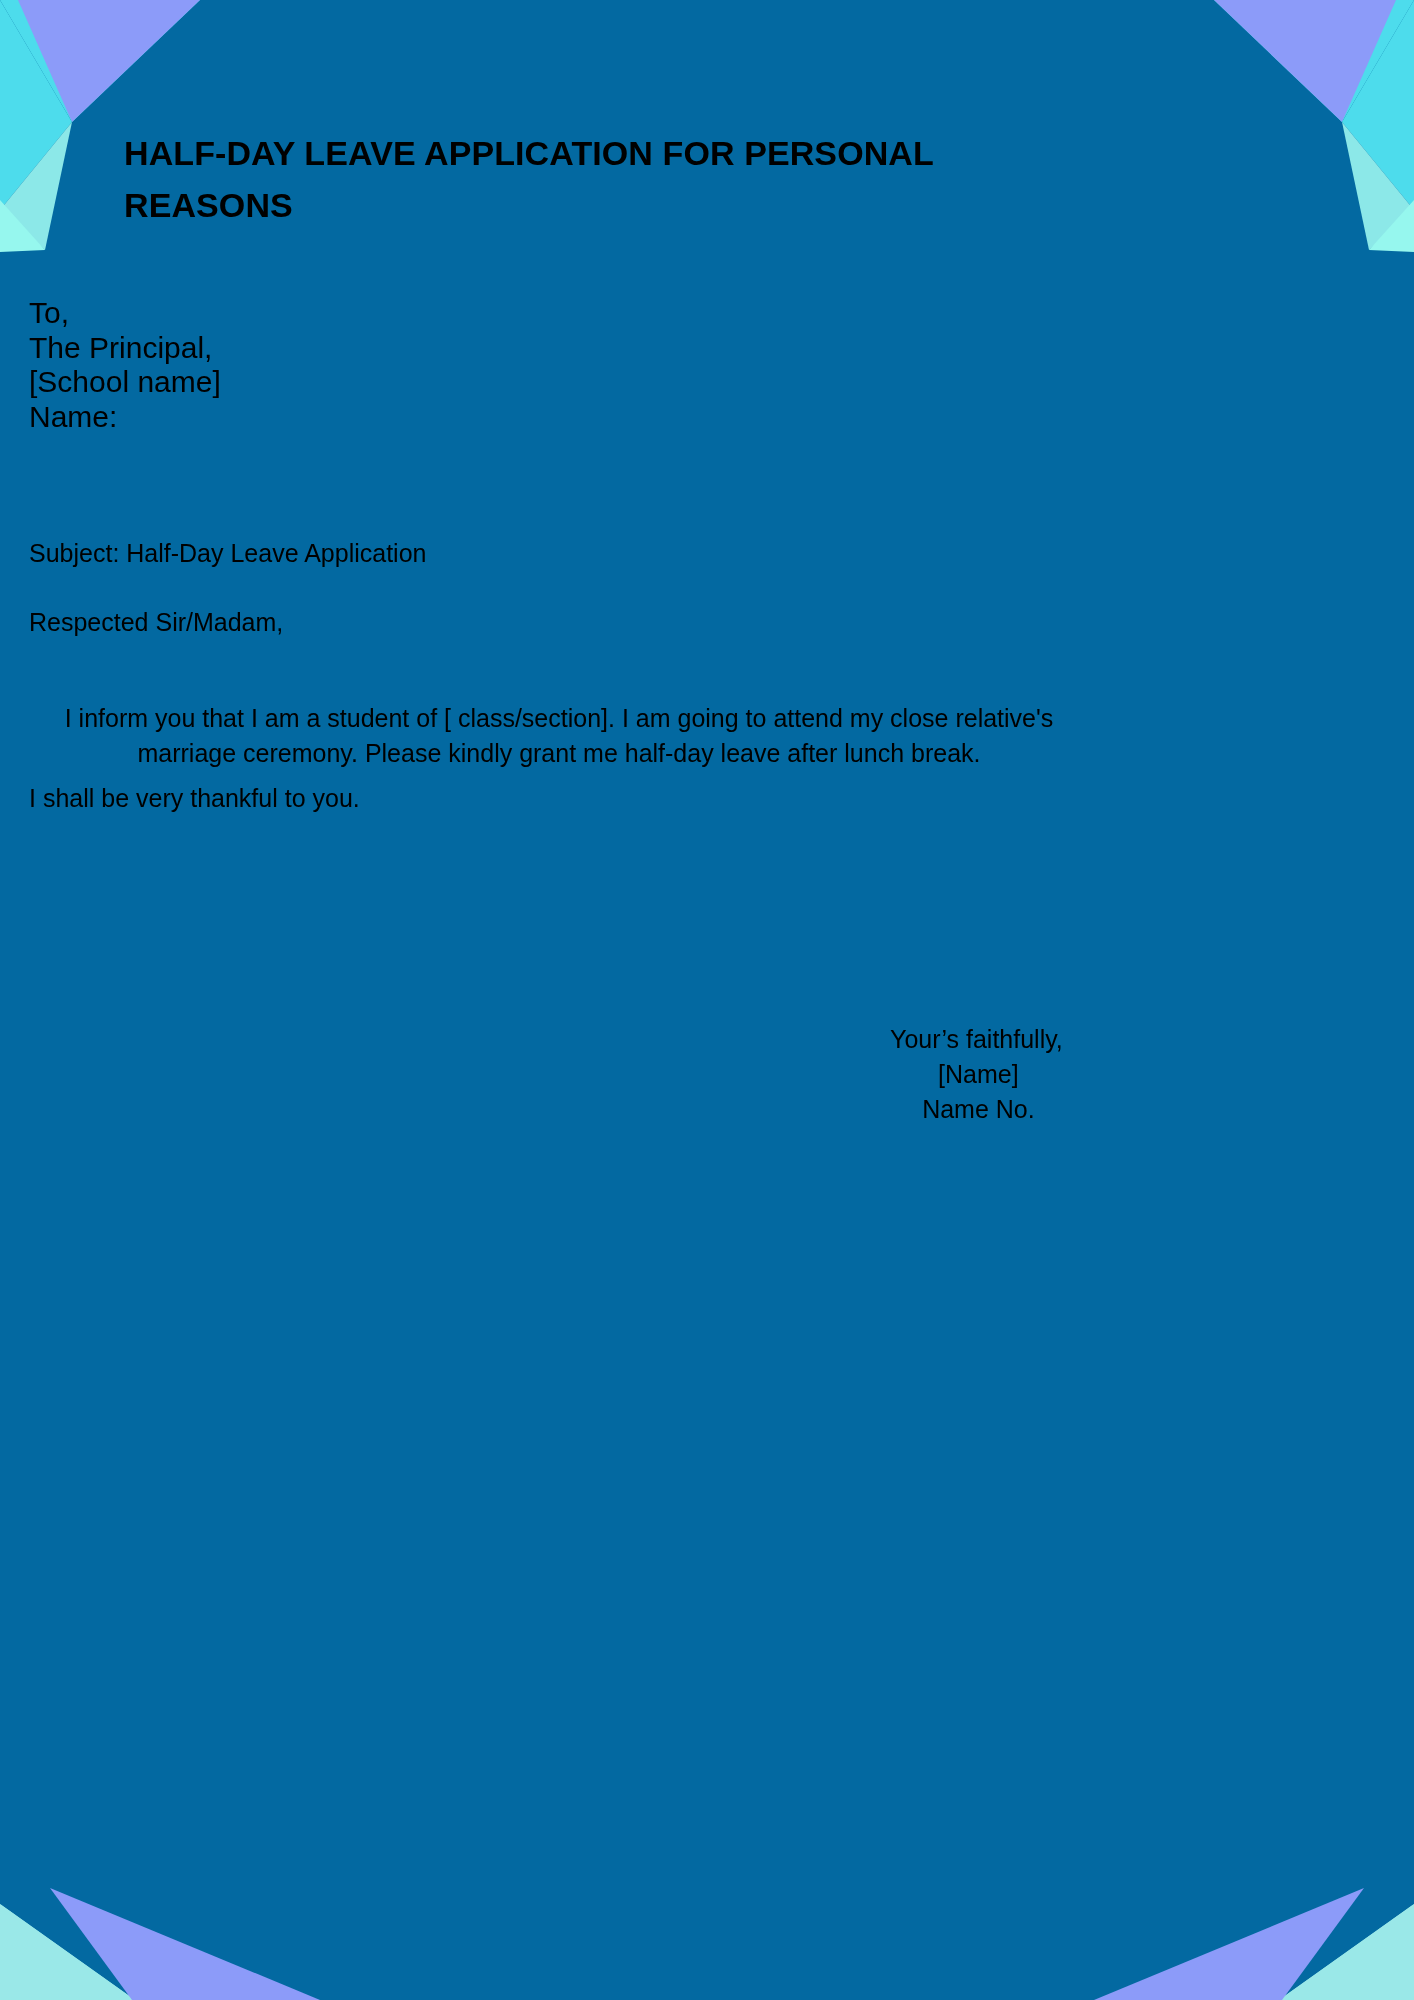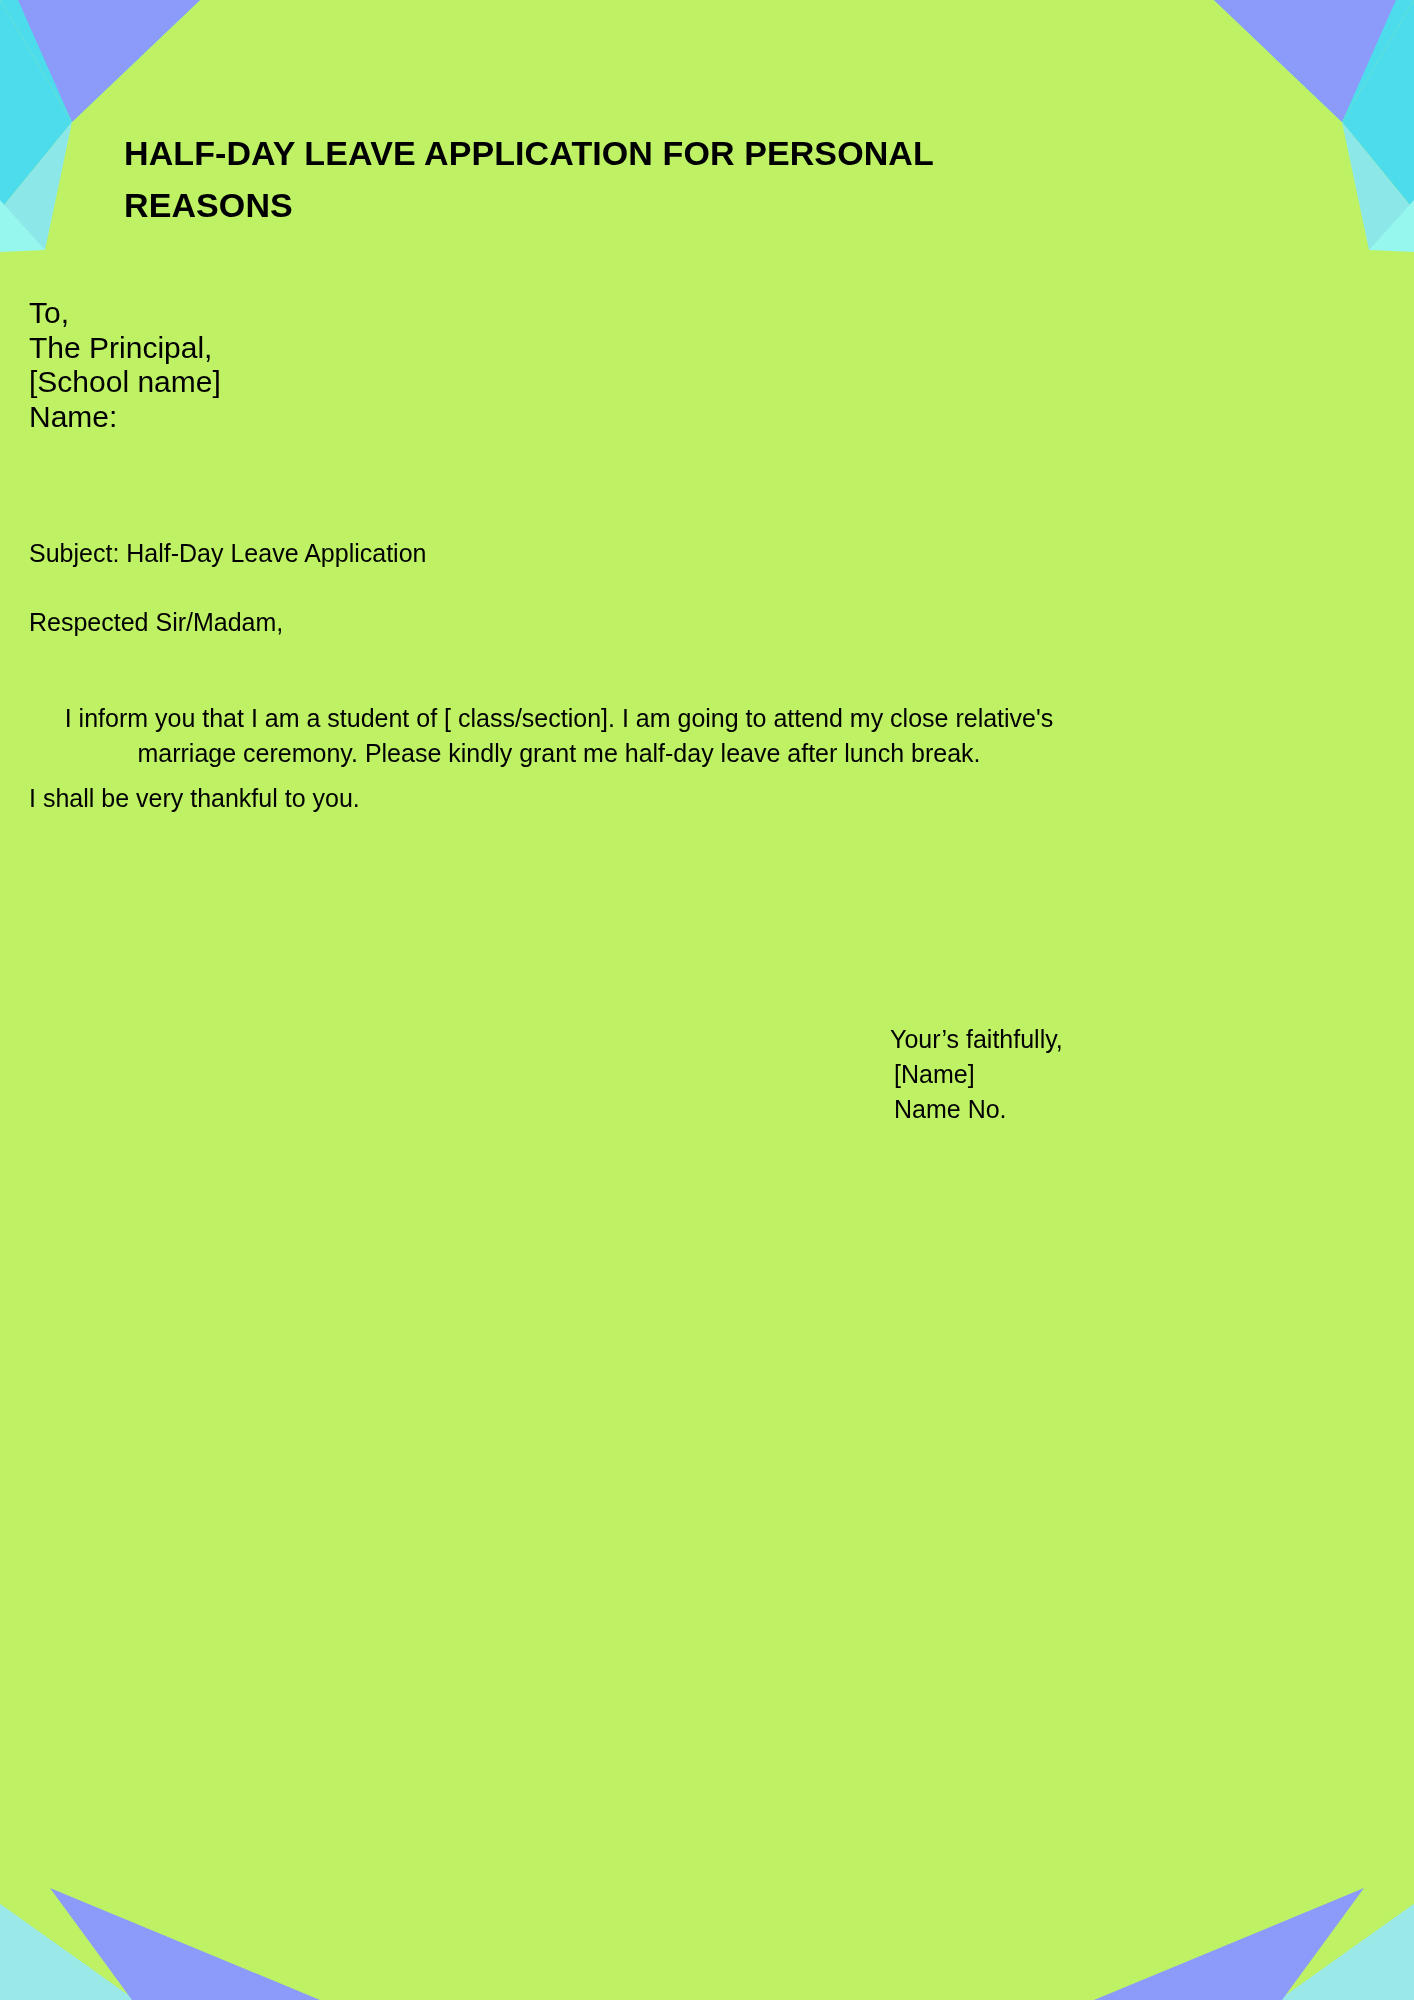--- a/index.html
+++ b/index.html
@@ -7,21 +7,21 @@
     padding: 0;
     background: #ffffff;
   }
   body {
     font-family: "Liberation Sans", sans-serif;
   }
   #page {
     position: relative;
     width: 1414px;
     height: 2000px;
-    background: #bef264;
+    background: #0369a1;
     overflow: hidden;
   }
 
   
   .corner-art {
     position: absolute;
     pointer-events: none;
   }
   .corner-art svg { display: block; }
 
@@ -102,21 +102,21 @@
   }
 
   .sign-block {
     position: absolute;
     left: 890px;
     top: 1022px;
     font-size: 25px;
     line-height: 35px;
     color: #000000;
   }
-  .sign-block div { white-space: pre; }
+  .sign-block div { white-space: pre; text-align: center; }
   .sign-indent { padding-left: 4px; }
 </style>
 </head>
 <body>
 
 <div id="page">
 
   <div class="corner-art corner-tl">
     <svg width="230" height="260" viewBox="0 0 230 260" xmlns="http://www.w3.org/2000/svg">
       <polygon points="0,0 200,0 72,122" fill="#4ddcec"></polygon>

